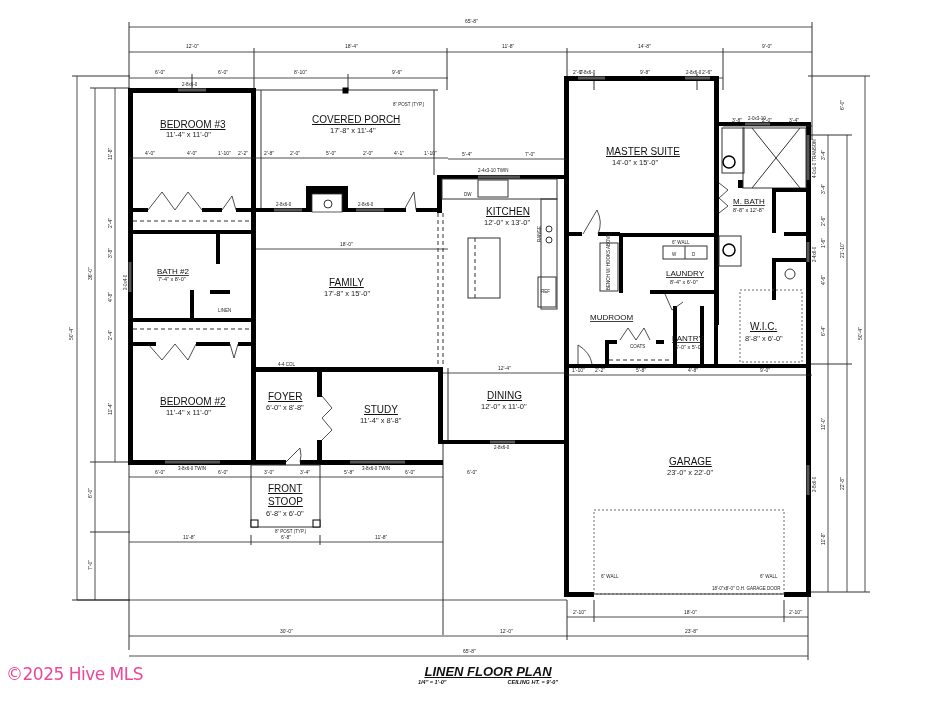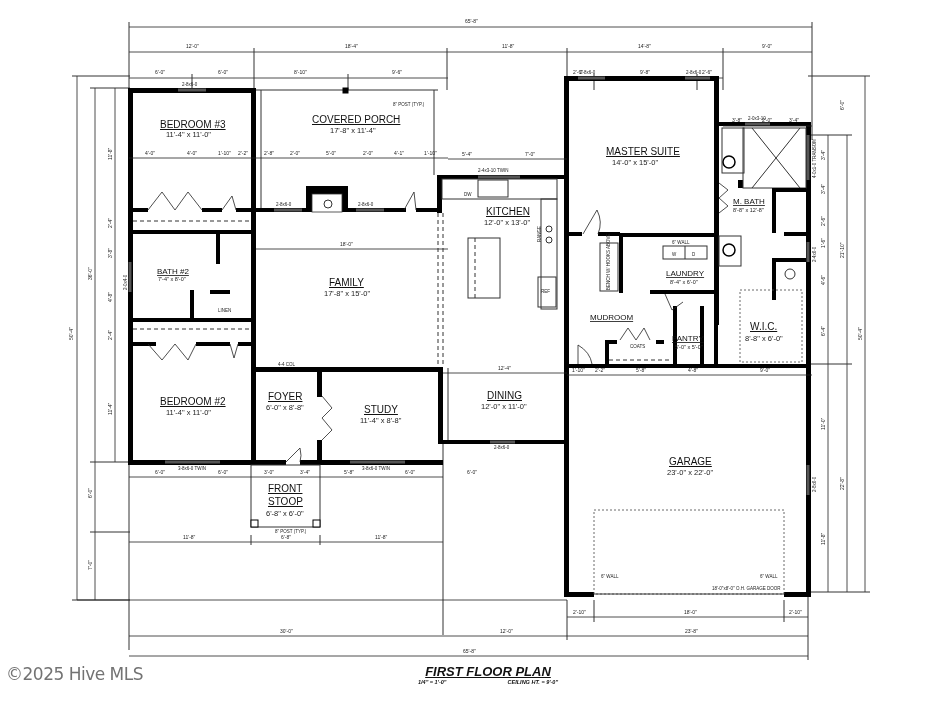--- a/index.html
+++ b/index.html
@@ -9,21 +9,21 @@
   .thin{stroke:#333;stroke-width:1;fill:none;}
   .dim{stroke:#222;stroke-width:0.8;fill:none;}
   .dimtxt{font-family:"Liberation Sans",sans-serif;font-size:5px;fill:#222;}
   .room-name{font-family:"Liberation Sans",sans-serif;font-size:10px;fill:#111;text-decoration:underline;}
   .room-size{font-family:"Liberation Sans",sans-serif;font-size:7.5px;fill:#222;}
   .small{font-family:"Liberation Sans",sans-serif;font-size:4.5px;fill:#222;}
   .dash{stroke:#333;stroke-width:1;stroke-dasharray:4 3;fill:none;}
   .dot{stroke:#444;stroke-width:0.8;stroke-dasharray:2 2;fill:none;}
   .win{stroke:#555;stroke-width:3;fill:none;}
   .door{stroke:#222;stroke-width:0.8;fill:none;}
-  .watermark{position:absolute;left:6px;top:664px;font-family:"DejaVu Sans",sans-serif;font-size:17px;color:#737373;letter-spacing:-0.5px;}
+  .watermark{position:absolute;left:6px;top:664px;font-family:"DejaVu Sans",sans-serif;font-size:17px;color:#ec4899;letter-spacing:-0.5px;}
   .title-block{position:absolute;left:418px;top:664px;width:140px;text-align:center;}
   .title-main{font-family:"Liberation Sans",sans-serif;font-weight:bold;font-style:italic;font-size:13px;text-decoration:underline;display:block;}
   .title-sub{font-family:"Liberation Sans",sans-serif;font-weight:bold;font-style:italic;font-size:5.5px;display:flex;justify-content:space-between;}
 </style>
 </head>
 <body>
 
 <svg id="plan" viewBox="0 0 933 706" xmlns="http://www.w3.org/2000/svg">
 
   <g>
@@ -418,18 +418,18 @@
     <text class="dimtxt" x="405" y="474">6'-0"</text>
     <text class="dimtxt" x="467" y="474">6'-0"</text>
     <line class="dim" x1="443" y1="373" x2="567" y2="373"></line>
     <text class="dimtxt" x="498" y="370">12'-4"</text>
   </g>
 </svg>
 
 <div class="watermark">©2025 Hive MLS</div>
 
 <div class="title-block">
-  <span class="title-main">FIRST FLOOR PLAN</span>
+  <span class="title-main">LINEN FLOOR PLAN</span>
   <span class="title-sub">
     <span>1/4" = 1'-0"</span>
     <span>CEILING HT. = 9'-0"</span>
   </span>
 </div>
 
 </body></html>

